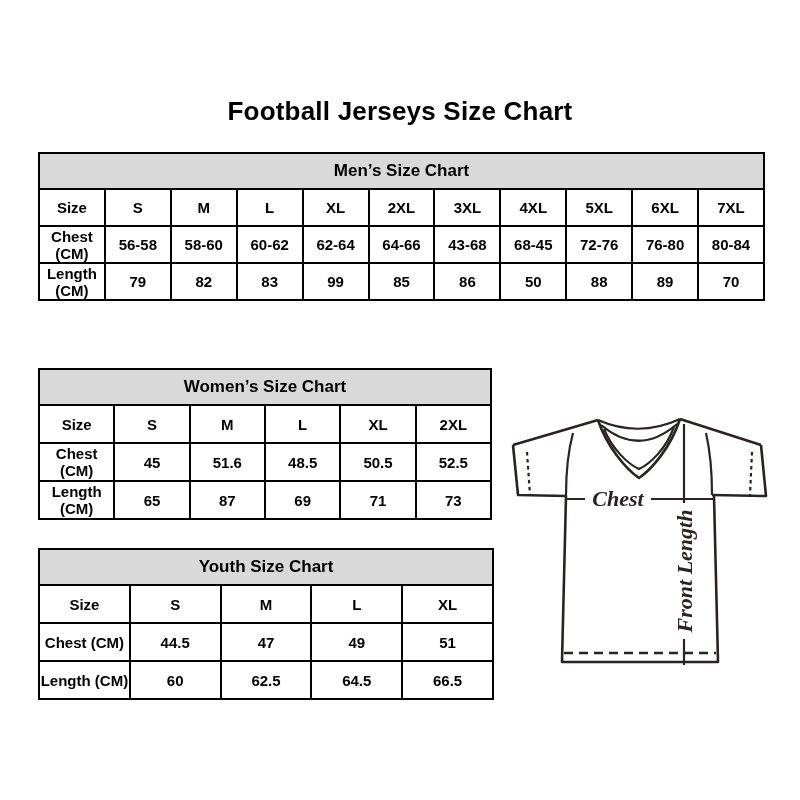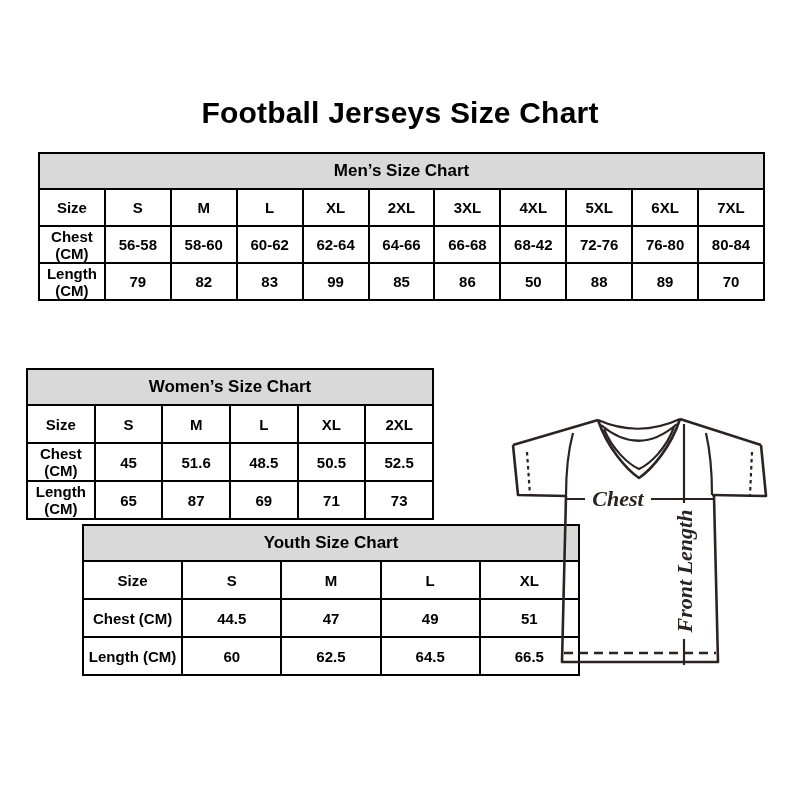--- a/index.html
+++ b/index.html
@@ -2,40 +2,40 @@
 <html style="--header-bg: #d9d9d9; --table-border: #000000; --sketch: #2b2321;"><head>
 <meta charset="utf-8">
 <style>
   html,body{margin:0;padding:0;}
   body{
     width:800px;height:800px;background:#ffffff;position:relative;overflow:hidden;
     font-family:"Liberation Sans", sans-serif;color:#000;
   }
   .page-title{
     position:absolute;top:96px;left:0;width:100%;text-align:center;
-    font-size:30px;font-weight:bold;letter-spacing:.2px;
+    font-size:26px;font-weight:bold;letter-spacing:.2px;
   }
   table.sizes{
     position:absolute;border-collapse:collapse;table-layout:fixed;background:#fff;
   }
   table.sizes th,table.sizes td{
     border:2px solid var(--table-border,#000);
     text-align:center;vertical-align:middle;font-weight:bold;padding:0;
   }
   table.sizes thead th{
     background:var(--header-bg,#d9d9d9);font-size:17px;height:34px;
   }
   table.sizes tbody td{font-size:15px;}
   table.men{left:38px;top:152px;width:727px;border-radius:26px;}
   table.men tbody td{height:35px;}
   table.men td:first-child{width:109px;}
-  table.women{left:26px;top:368px;width:408px;}
+  table.women{left:38px;top:368px;width:454px;}
   table.women tbody td{height:36px;}
   table.women td:first-child{width:110px;}
-  table.youth{left:38px;top:524px;width:498px;margin-left:44px;}
+  table.youth{left:38px;top:548px;width:456px;}
   table.youth tbody td{height:36px;}
   table.youth td:first-child{width:110px;}
   .jersey{position:absolute;left:500px;top:405px;width:280px;height:270px;}
   .sk{stroke:var(--sketch,#2b2321);fill:none;stroke-width:2.6;stroke-linejoin:round;stroke-linecap:butt;}
   .sk-thin{stroke:var(--sketch,#2b2321);fill:none;stroke-width:2.2;}
   .sk-dash{stroke:var(--sketch,#2b2321);fill:none;stroke-width:2.2;stroke-dasharray:3.5 3.5;}
   .sk-hem{stroke:var(--sketch,#2b2321);fill:none;stroke-width:2.6;stroke-dasharray:9 6;}
   .lbl{
     font-family:"Liberation Serif", serif;font-style:italic;font-weight:bold;
     font-size:22px;fill:var(--sketch,#2b2321);
@@ -67,22 +67,22 @@
         <td>6XL</td>
         <td>7XL</td>
       </tr>
       <tr>
         <td>Chest (CM)</td>
         <td>56-58</td>
         <td>58-60</td>
         <td>60-62</td>
         <td>62-64</td>
         <td>64-66</td>
-        <td>66-68</td>
-        <td>68-42</td>
+        <td>43-68</td>
+        <td>68-45</td>
         <td>72-76</td>
         <td>76-80</td>
         <td>80-84</td>
       </tr>
       <tr>
         <td>Length (CM)</td>
         <td>79</td>
         <td>82</td>
         <td>83</td>
         <td>99</td>

